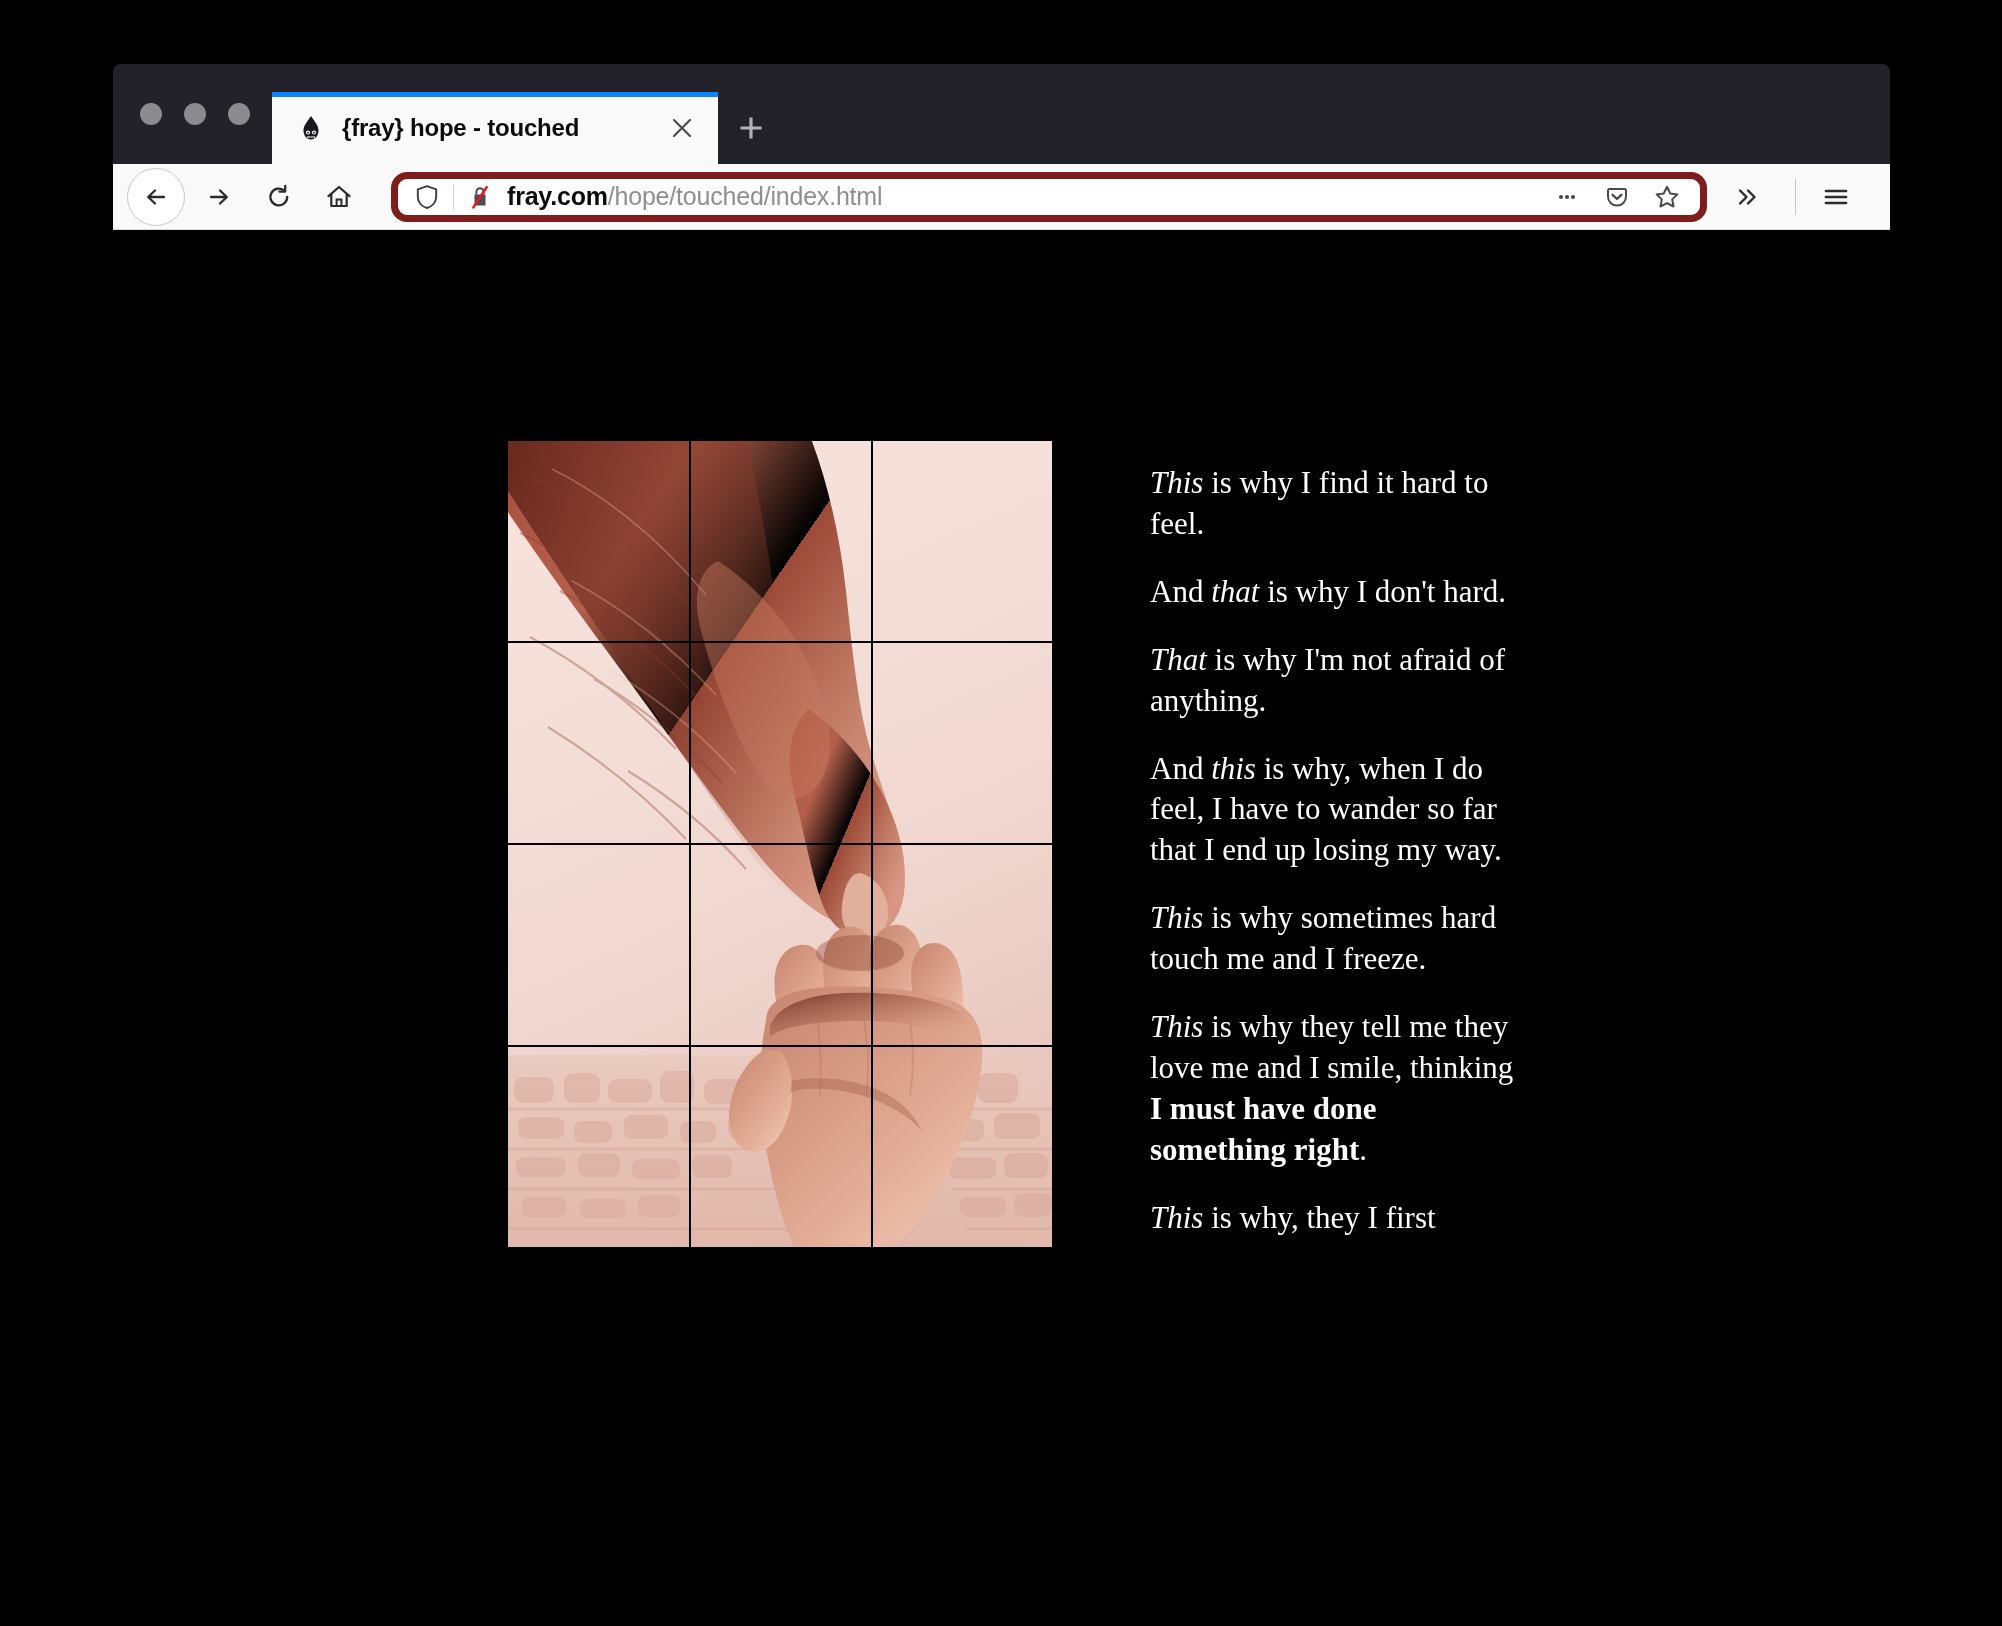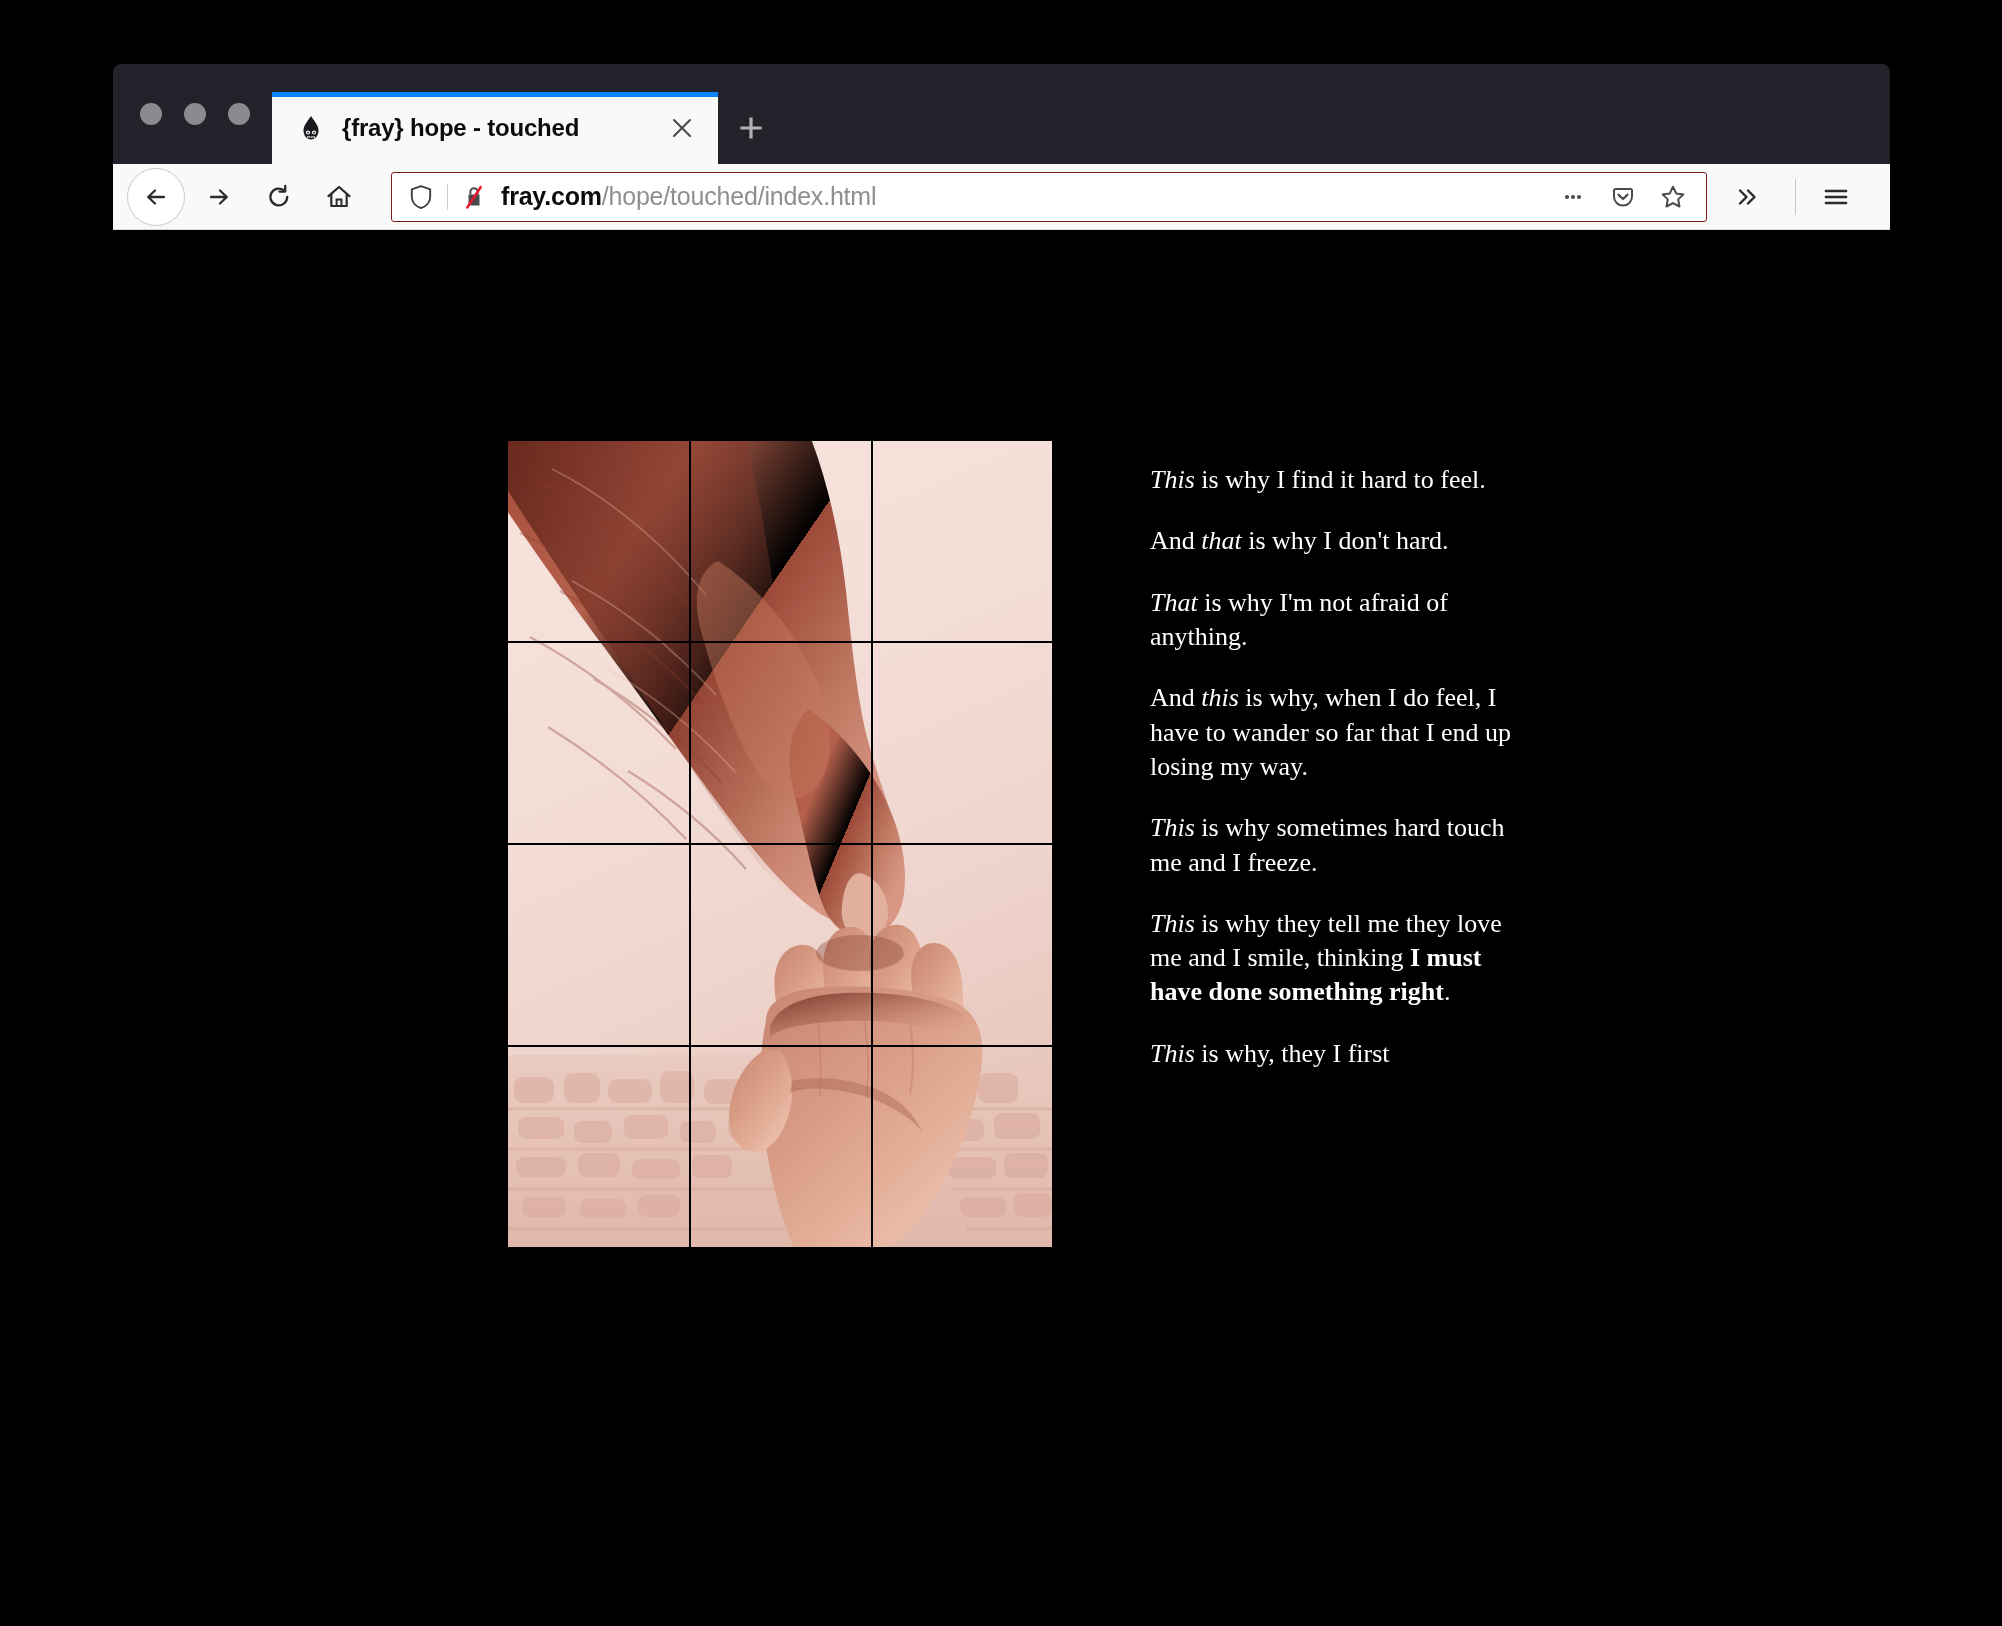--- a/index.html
+++ b/index.html
@@ -139,22 +139,22 @@
     width: 56px;
     height: 56px;
     flex: 0 0 56px;
     background: #ffffff;
   }
   .urlbar {
     flex: 1 1 auto;
     height: 50px;
     margin: 0 14px 0 18px;
     background: #ffffff;
-    border: 1px solid #7f1d1d;
-    border-radius: 3px;
+    border: 7px solid #7f1d1d;
+    border-radius: 16px;
     display: flex;
     align-items: center;
     padding: 0 10px 0 14px;
     box-sizing: border-box;
     min-width: 0;
   }
   .url-shield {
     width: 30px; height: 30px; flex: 0 0 30px;
     display: flex; align-items: center; justify-content: center;
   }
@@ -239,21 +239,21 @@
   .gh { left: 0; right: 0; height: 2px; }
 
   
   .text-col {
     flex: 0 0 auto;
     width: 368px;
     margin-left: 98px;
     margin-top: 22px;
     color: #ffffff;
     font-family: "Liberation Serif", "DejaVu Serif", serif;
-    font-size: 26px;
+    font-size: 31px;
     line-height: 1.32;
     max-height: 790px;
     overflow: hidden;
   }
   .text-col p { margin: 0 0 27px 0; }
   .text-col em { font-style: italic; }
   .text-col strong { font-weight: bold; }
 </style>
 </head>
 <body>

